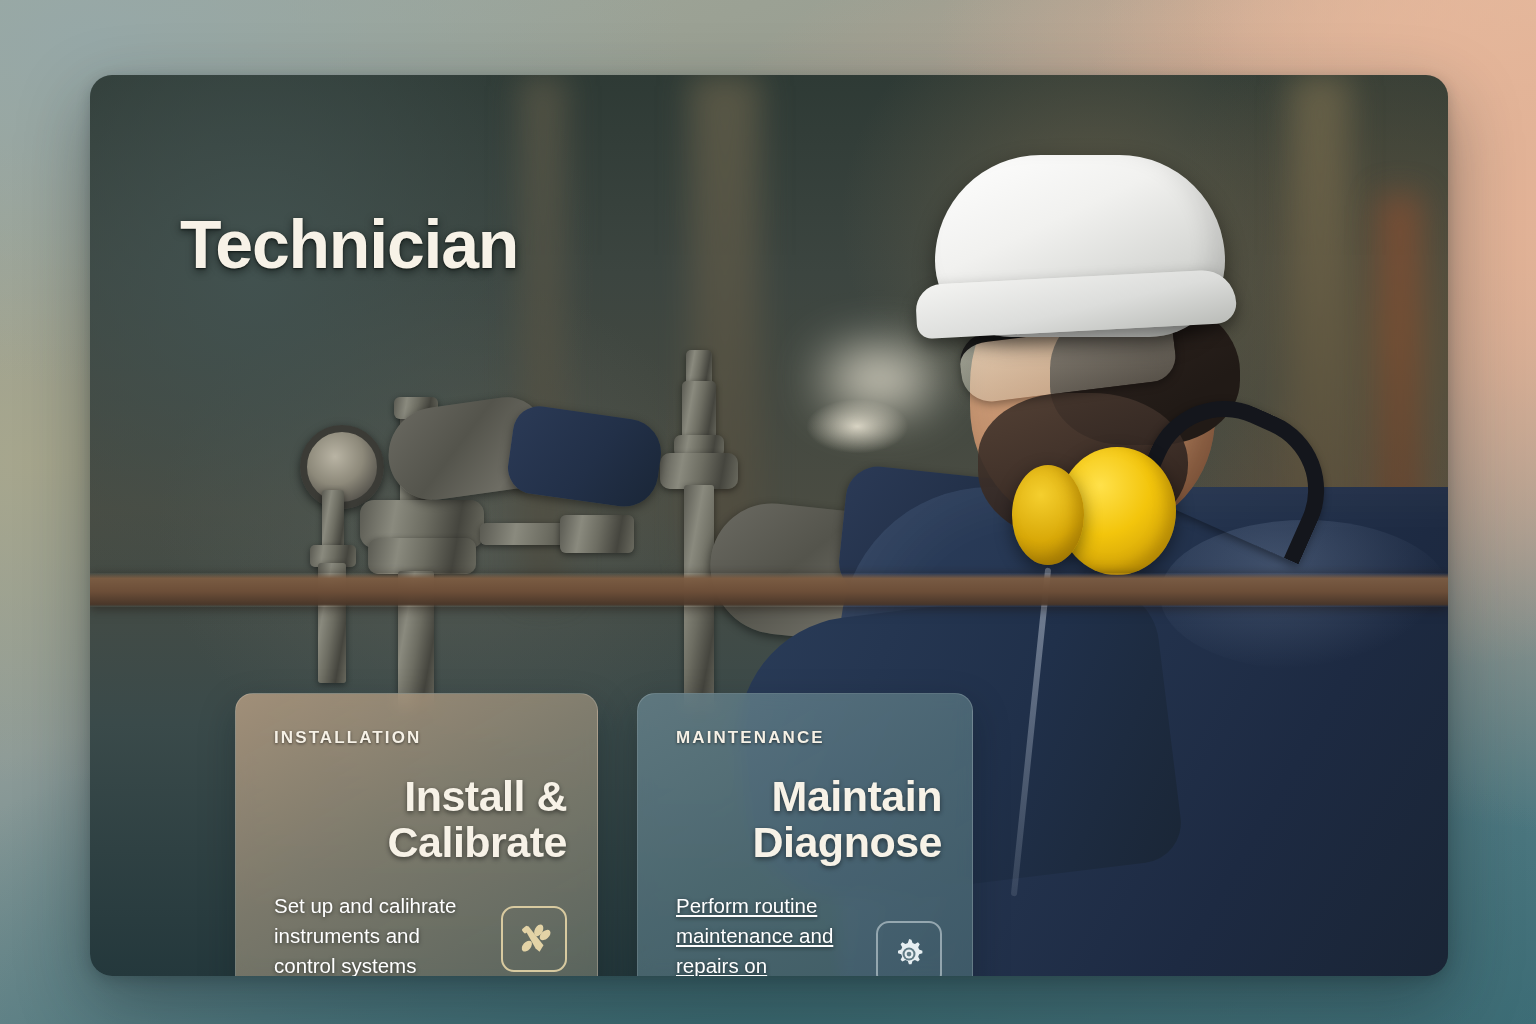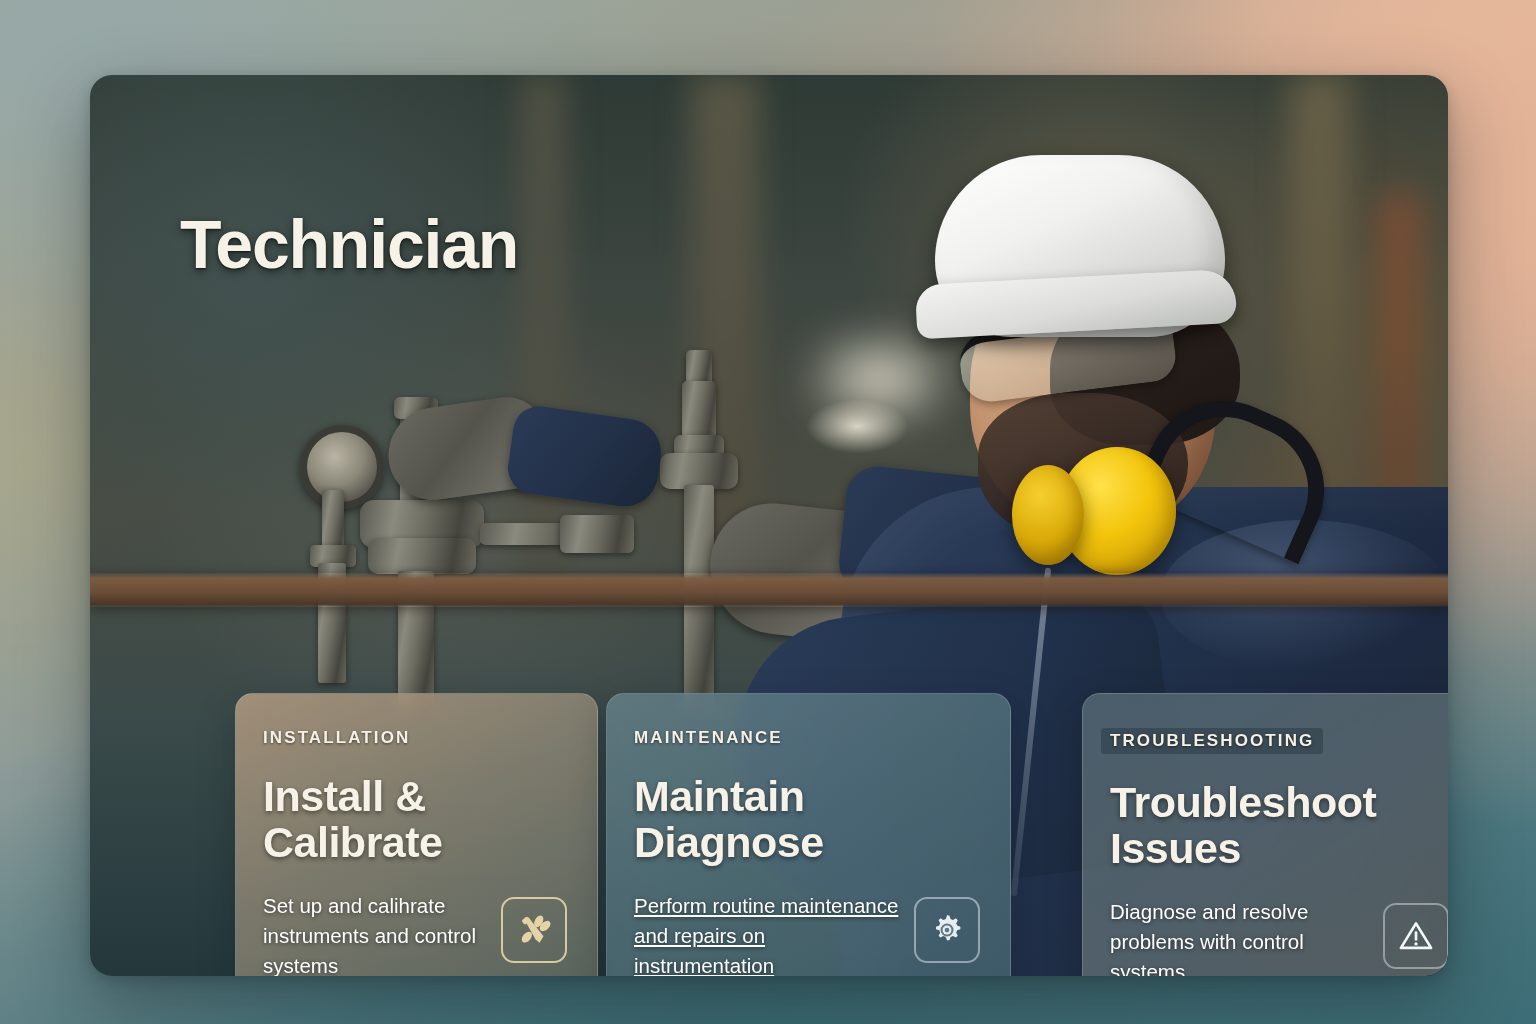--- a/index.html
+++ b/index.html
@@ -196,35 +196,35 @@
   #cards {
     position: absolute;
     left: 0; top: 0; right: 0; bottom: 0;
     pointer-events: none;
   }
   .card {
     position: absolute;
     top: 618px;
     height: 326px;
     border-radius: 18px;
-    padding: 34px 30px 26px 27px;
+    padding: 34px 30px 26px 38px;
     box-sizing: border-box;
     backdrop-filter: blur(8px);
     -webkit-backdrop-filter: blur(8px);
     border: 1px solid rgba(255,255,255,0.16);
     box-shadow: 0 14px 36px rgba(10,20,24,0.28);
     pointer-events: auto;
     overflow: hidden;
   }
   #card-0 {
     left: 145px; width: 363px;
     background: linear-gradient(150deg, rgba(186,160,132,0.80) 0%, rgba(152,142,122,0.74) 42%, rgba(104,114,104,0.72) 100%);
   }
   #card-1 {
-    left: 516px; width: 405px;
+    left: 547px; width: 336px;
     background: linear-gradient(150deg, rgba(104,132,142,0.78) 0%, rgba(86,116,126,0.76) 45%, rgba(70,102,112,0.74) 100%);
   }
   #card-2 {
     left: 992px; width: 398px;
     background: linear-gradient(150deg, rgba(86,106,118,0.80) 0%, rgba(96,112,118,0.76) 45%, rgba(108,114,108,0.72) 100%);
   }
   .eyebrow {
     font-size: 17px;
     font-weight: 700;
     letter-spacing: 2.1px;
@@ -241,26 +241,27 @@
   }
   .card-title {
     font-size: 43px;
     font-weight: 700;
     line-height: 1.06;
     color: #f7f2e7;
     letter-spacing: -0.5px;
     text-shadow: 0 2px 5px rgba(0,0,0,.48);
     margin: 0 0 26px 0;
     max-width: 300px;
+    text-align: right;
   }
   #card-1 .card-title { max-width: 340px; }
   #card-2 .card-title { max-width: 330px; }
   .card-body-row {
     display: flex;
-    align-items: flex-start;
+    align-items: center;
     gap: 14px;
   }
   .card-desc {
     font-size: 20.5px;
     line-height: 1.47;
     color: #ffffff;
     text-shadow: 0 1px 4px rgba(0,0,0,.55);
     margin: 0;
     flex: 1 1 auto;
     max-width: 255px;
@@ -377,37 +378,20 @@
           <svg width="38" height="38" viewBox="0 0 48 48" aria-hidden="true">
             <path fill="#E6EEF1" d="M24 5l3.1 1.0 1.4 4.1 3.0 1.2 3.8-2.0 2.3 2.3 -2.0 3.8 1.2 3.0 4.1 1.4 0 3.2 -4.1 1.4 -1.2 3.0 2.0 3.8 -2.3 2.3 -3.8-2.0 -3.0 1.2 -1.4 4.1 -3.2 0 -1.4-4.1 -3.0-1.2 -3.8 2.0 -2.3-2.3 2.0-3.8 -1.2-3.0 -4.1-1.4 0-3.2 4.1-1.4 1.2-3.0 -2.0-3.8 2.3-2.3 3.8 2.0 3.0-1.2 1.4-4.1z"></path>
             <circle cx="24" cy="24" r="8.2" fill="#5F7A84"></circle>
             <circle cx="24" cy="24" r="5.6" fill="#E6EEF1"></circle>
             <circle cx="24" cy="24" r="3.0" fill="#5F7A84"></circle>
           </svg>
         </div>
       </div>
     </div>
 
-    <div class="card" id="card-2">
-      <div class="eyebrow">TROUBLESHOOTING</div>
-      <div class="card-title">
-        <span>Troubleshoot</span><br>
-        <span>Issues</span>
-      </div>
-      <div class="card-body-row">
-        <p class="card-desc">Diagnose and resolve problems with control systems</p>
-        <div class="icon-box">
-          <svg width="38" height="38" viewBox="0 0 48 48" aria-hidden="true">
-            <path d="M24 8 L43 39 L5 39 Z" fill="none" stroke="#F2F6F7" stroke-width="3.4" stroke-linejoin="round"></path>
-            <rect x="22.3" y="18" width="3.4" height="12" rx="1.7" fill="#F2F6F7"></rect>
-            <circle cx="24" cy="34" r="2.1" fill="#F2F6F7"></circle>
-          </svg>
-        </div>
-      </div>
-    </div>
   </div>
 
   <h1 id="page-title" style="position:absolute; left:90px; top:55px; margin:0; width:760px;
              font-size:68px; font-weight:700; line-height:1.12; letter-spacing:-1.2px;
              color:#F7F2E7; text-shadow:0 3px 9px rgba(10,16,14,.62), 0 1px 2px rgba(10,16,14,.8);">
     <br>
     <span>Technician</span>
   </h1>
 
 </div>

